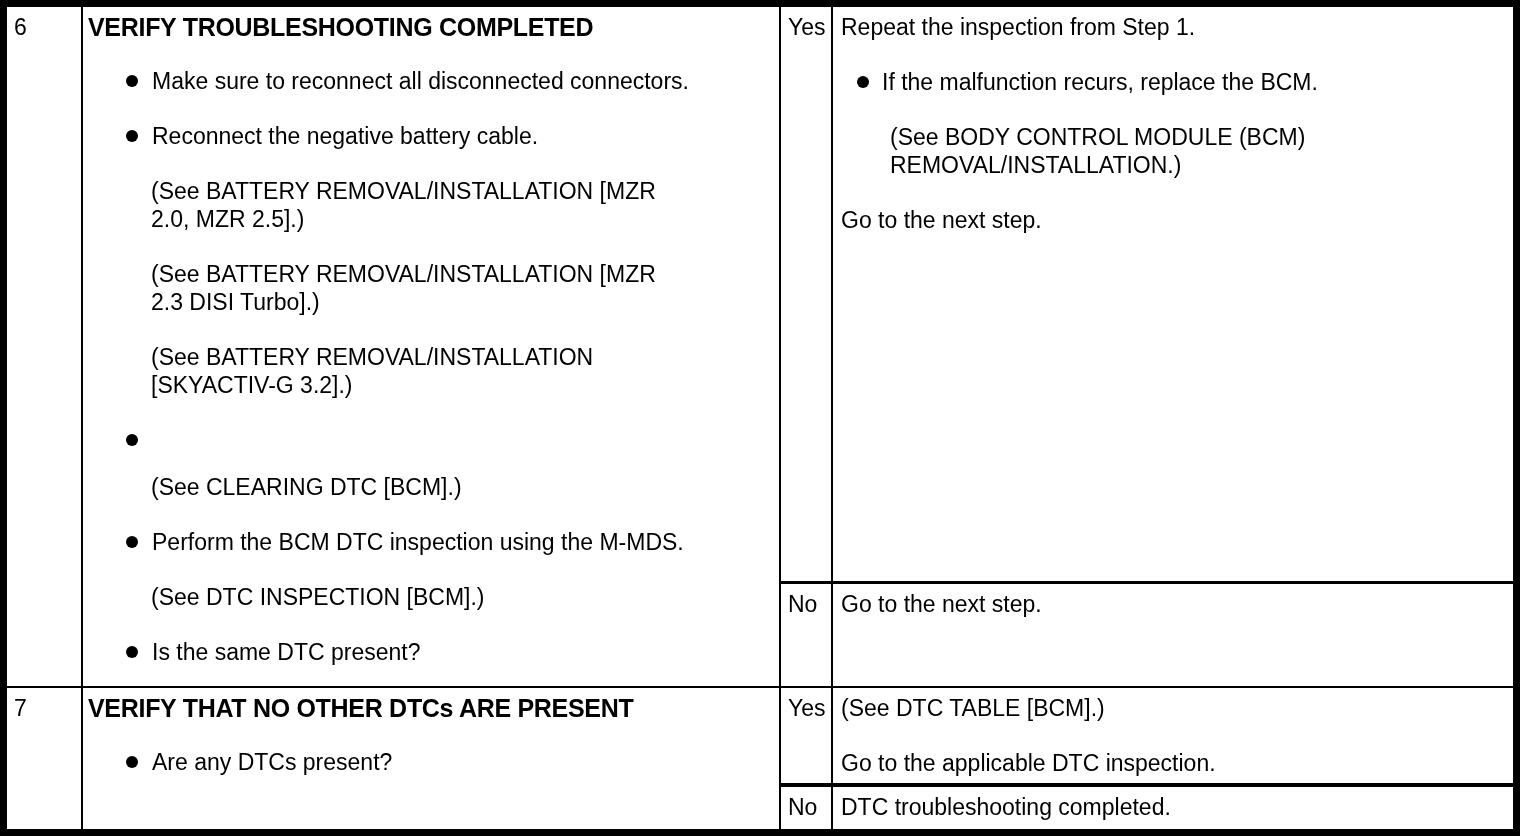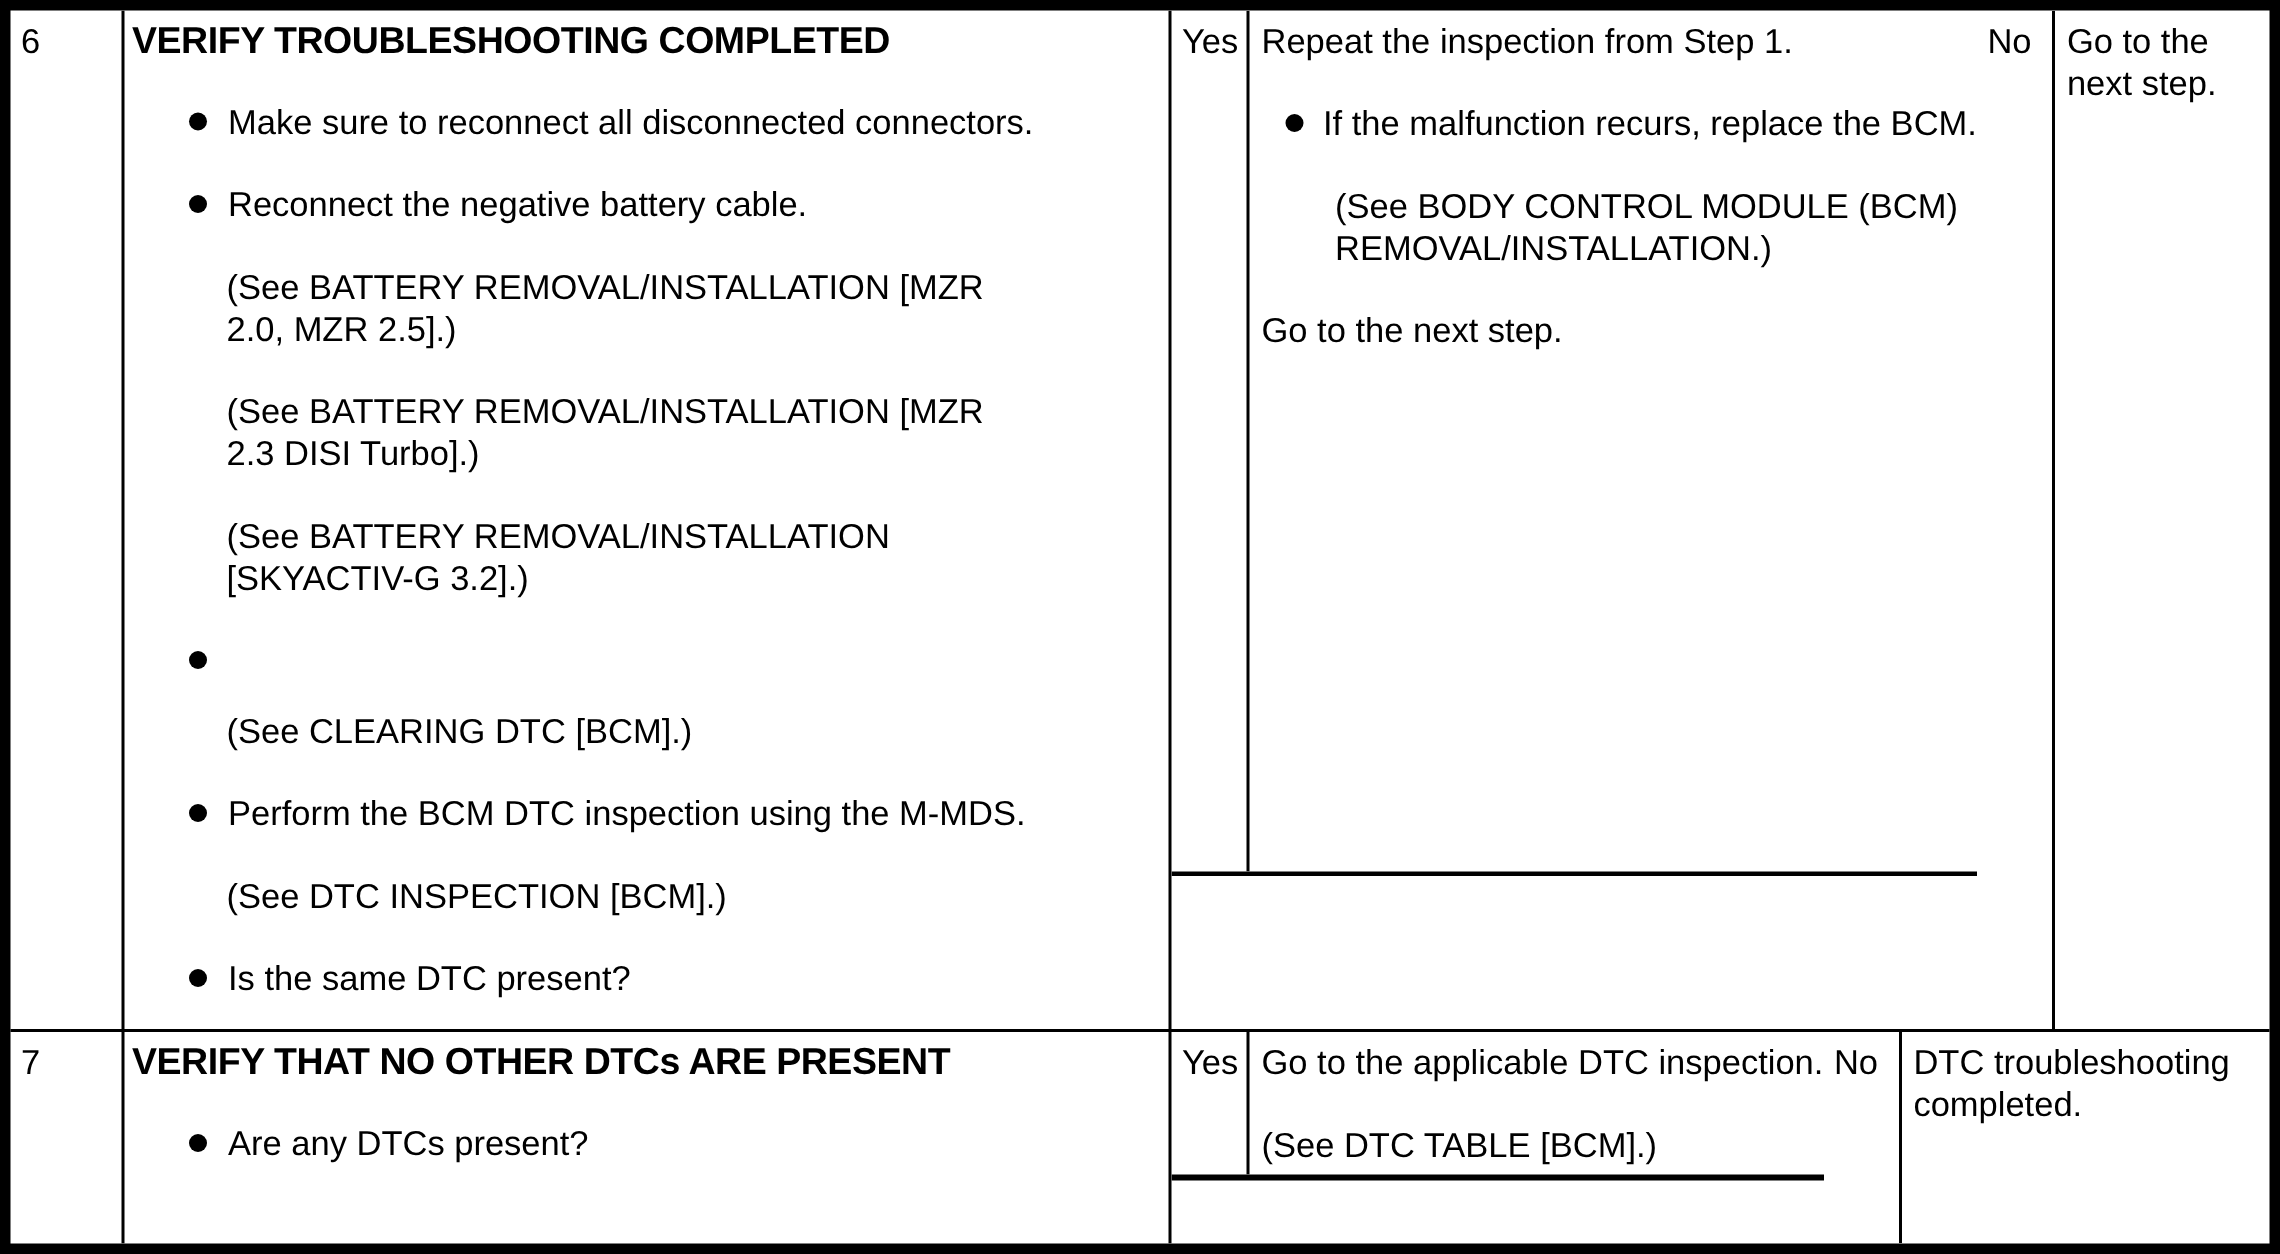--- a/index.html
+++ b/index.html
@@ -52,21 +52,21 @@
     box-sizing: border-box;
     border-right: 2px solid #000000;
     padding: 6px 8px 0 5px;
     font-size: 23px;
     line-height: 28px;
     overflow: hidden;
   }
   .cell-results {
     flex: 1;
     display: flex;
-    flex-direction: row;
+    flex-direction: column;
     overflow: hidden;
     justify-content: flex-end;
   }
   .subrow { display: flex; overflow: hidden; }
   .r6 .subrow.yes {
     height: 577px;
     box-sizing: border-box;
     border-bottom: 3px solid #000000;
   }
   .r6 .subrow.no { flex: 1; }
@@ -217,22 +217,22 @@
           <span class="btext">Are any DTCs present?</span>
         </div>
       </div>
 
       <div class="cell-results">
         <div class="subrow yes">
           <div class="cell-answer">
             <span>Yes</span>
           </div>
           <div class="cell-result">
+            <div class="para">(See DTC TABLE [BCM].)</div>
             <div class="para">Go to the applicable DTC inspection.</div>
-            <div class="para">(See DTC TABLE [BCM].)</div>
           </div>
         </div>
         <div class="subrow no">
           <div class="cell-answer">
             <span>No</span>
           </div>
           <div class="cell-result">
             <div class="para">DTC troubleshooting completed.</div>
           </div>
         </div>

